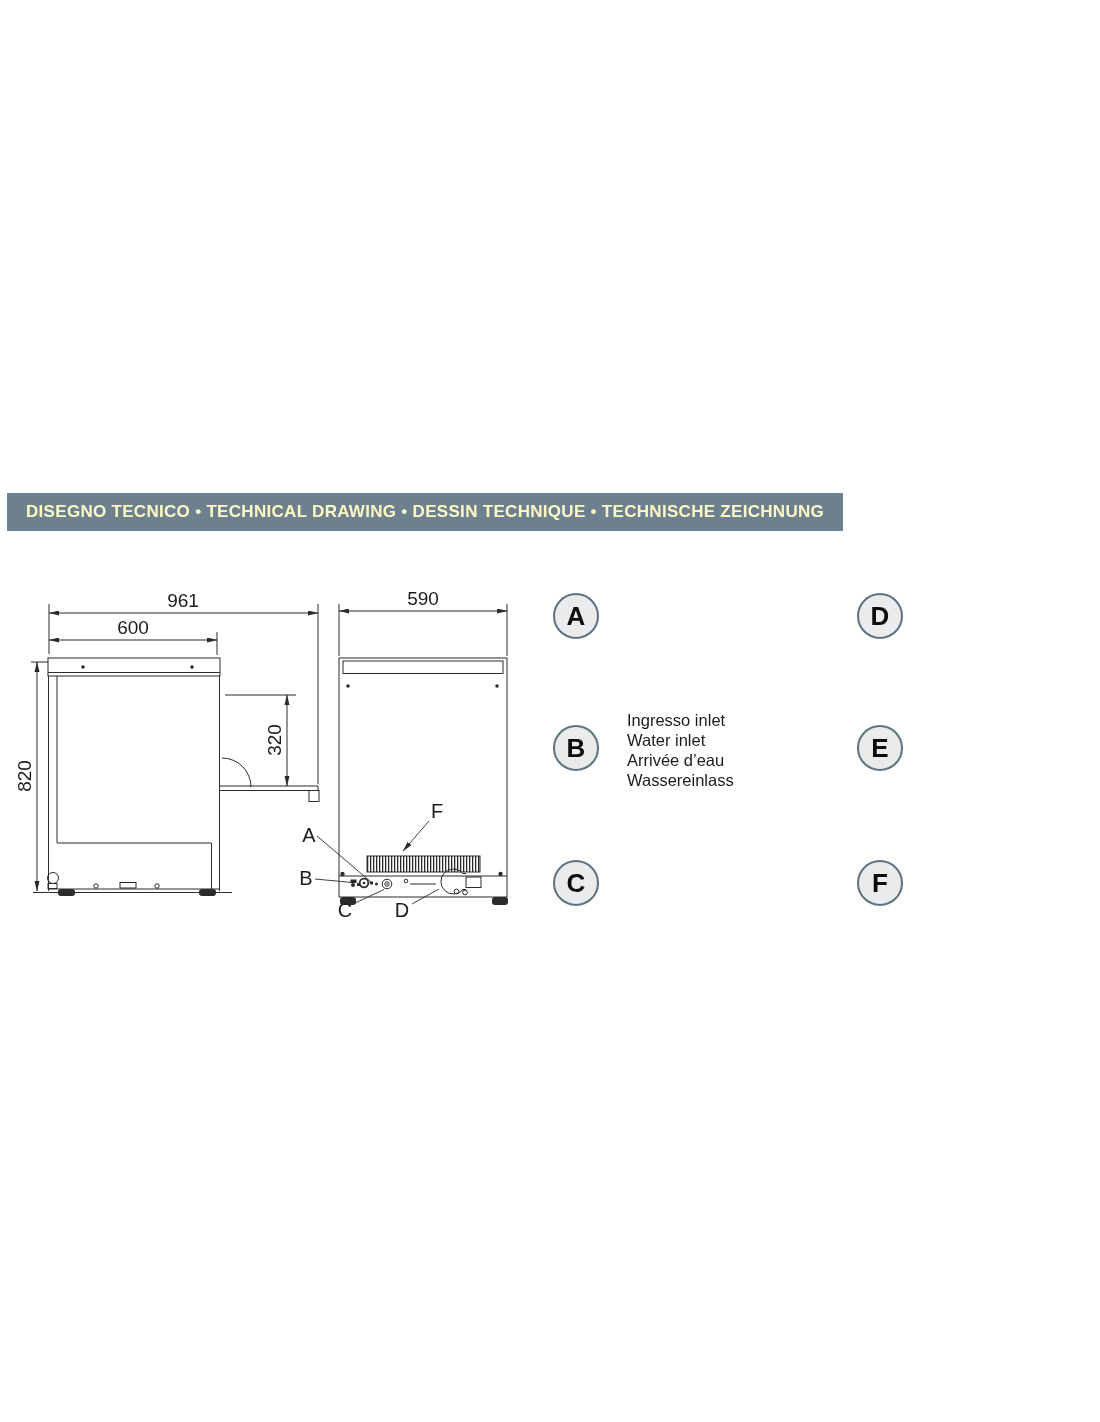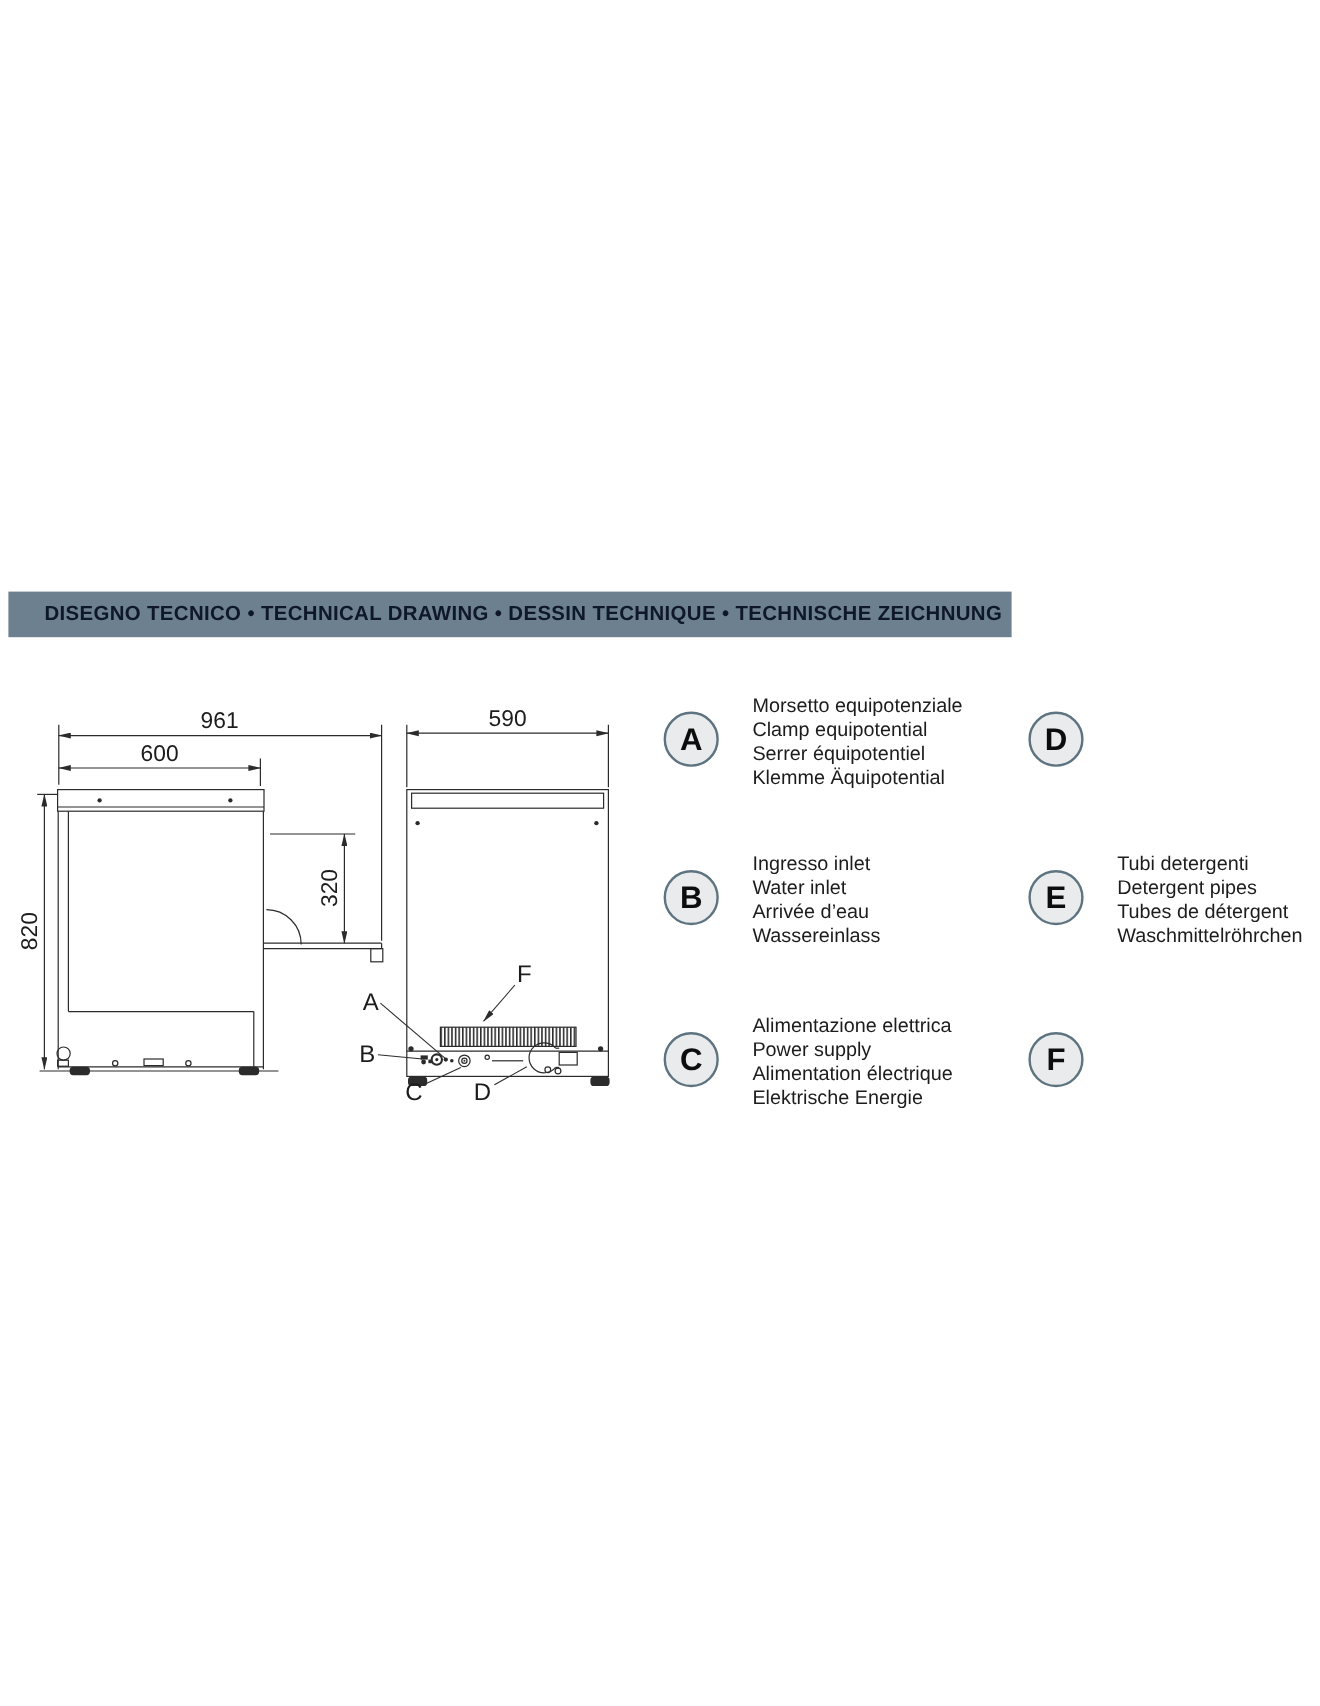--- a/index.html
+++ b/index.html
@@ -1,20 +1,20 @@
 <!DOCTYPE html>
 <html><head>
 <meta charset="utf-8">
 <style>
   html,body{margin:0;padding:0;background:#ffffff;}
   .page{position:relative;width:1100px;height:1422px;background:#ffffff;overflow:hidden;
         font-family:"Liberation Sans", sans-serif;}
   .titlebar{position:absolute;left:7px;top:493px;width:836px;height:38px;background:#6d808f;
             display:flex;align-items:center;}
-  .titlebar span{color:#0f172a;font-weight:bold;font-size:17px;letter-spacing:0.3px;padding-left:30px;
+  .titlebar span{color:#fef9c3;font-weight:bold;font-size:17px;letter-spacing:0.3px;padding-left:19px;
                  white-space:nowrap;}
   svg.drawing{position:absolute;left:0;top:0;width:1100px;height:1422px;}
   svg.drawing text{font-family:"Liberation Sans", sans-serif;fill:#1c1c1c;}
   .dim-text{font-size:19px;}
   .callout-text{font-size:20px;}
   .legend-row{position:absolute;display:flex;}
   .badge{width:42px;height:42px;border-radius:50%;background:#e9ebec;border:2px solid #5d7380;
          display:flex;align-items:center;justify-content:center;font-weight:bold;font-size:26px;
          color:#0d0d0d;box-sizing:content-box;flex:0 0 auto;margin-top:15px;}
   .legend-text{margin-left:28px;font-size:16.5px;line-height:20px;color:#1c1c1c;}
@@ -155,59 +155,41 @@
     </g>
     <text class="callout-text" x="309" y="842" text-anchor="middle">A</text>
     <text class="callout-text" x="306" y="885" text-anchor="middle">B</text>
     <text class="callout-text" x="345" y="917" text-anchor="middle">C</text>
     <text class="callout-text" x="402" y="917" text-anchor="middle">D</text>
     <text class="callout-text" x="437" y="818" text-anchor="middle">F</text>
   </svg>
 
   <div class="legend-row lg-a">
     <div class="badge">A</div>
-    <div class="legend-text">
-      <div>Morsetto equipotenziale</div>
-      <div>Clamp equipotential</div>
-      <div>Serrer équipotentiel</div>
-      <div>Klemme Äquipotential</div>
-    </div>
   </div>
 
   <div class="legend-row lg-b">
     <div class="badge">B</div>
     <div class="legend-text">
       <div>Ingresso inlet</div>
       <div>Water inlet</div>
       <div>Arrivée d’eau</div>
       <div>Wassereinlass</div>
     </div>
   </div>
 
   <div class="legend-row lg-c">
     <div class="badge">C</div>
-    <div class="legend-text">
-      <div>Alimentazione elettrica</div>
-      <div>Power supply</div>
-      <div>Alimentation électrique</div>
-      <div>Elektrische Energie</div>
-    </div>
   </div>
 
   <div class="legend-row lg-d">
     <div class="badge">D</div>
   </div>
 
   <div class="legend-row lg-e">
     <div class="badge">E</div>
-    <div class="legend-text">
-      <div>Tubi detergenti</div>
-      <div>Detergent pipes</div>
-      <div>Tubes de détergent</div>
-      <div>Waschmittelröhrchen</div>
-    </div>
   </div>
 
   <div class="legend-row lg-f">
     <div class="badge">F</div>
   </div>
 
 </div>
 
 </body></html>

